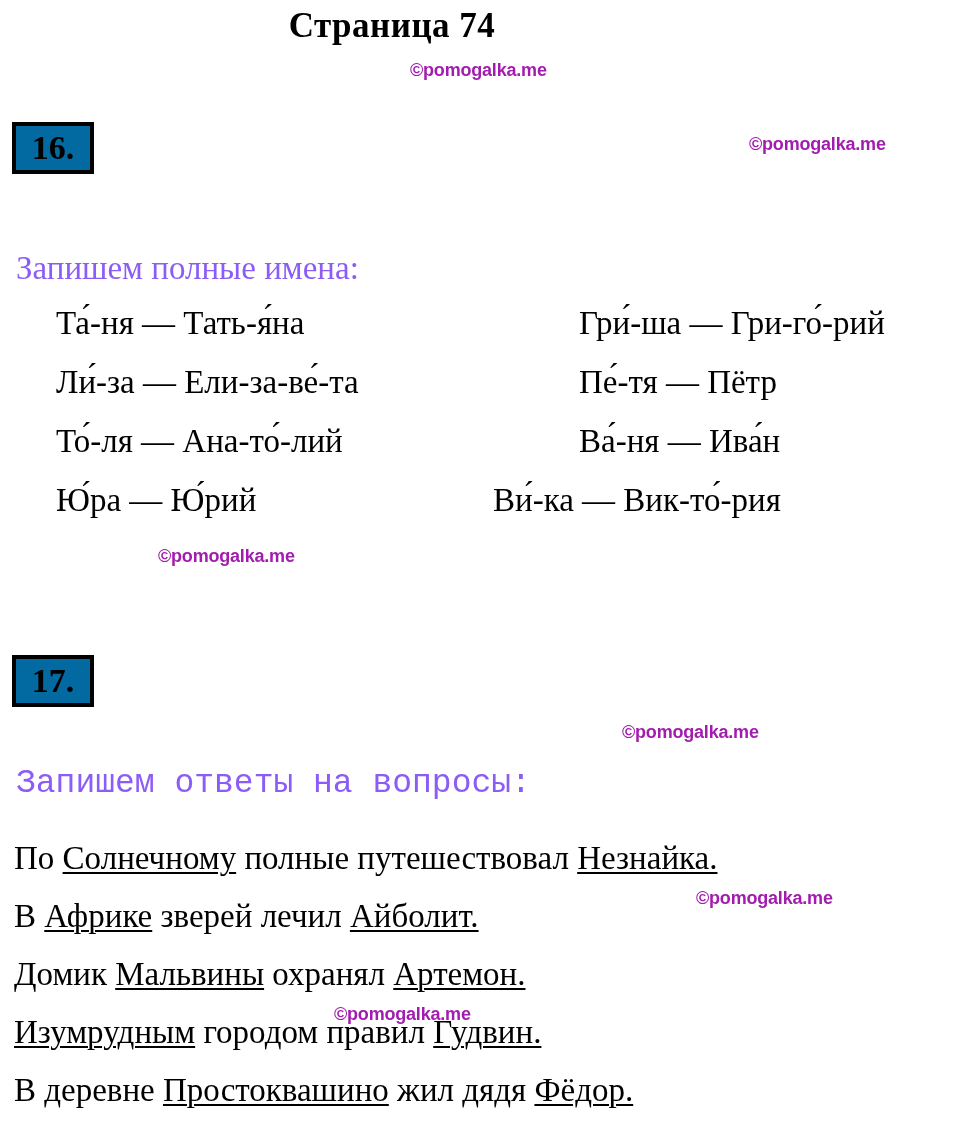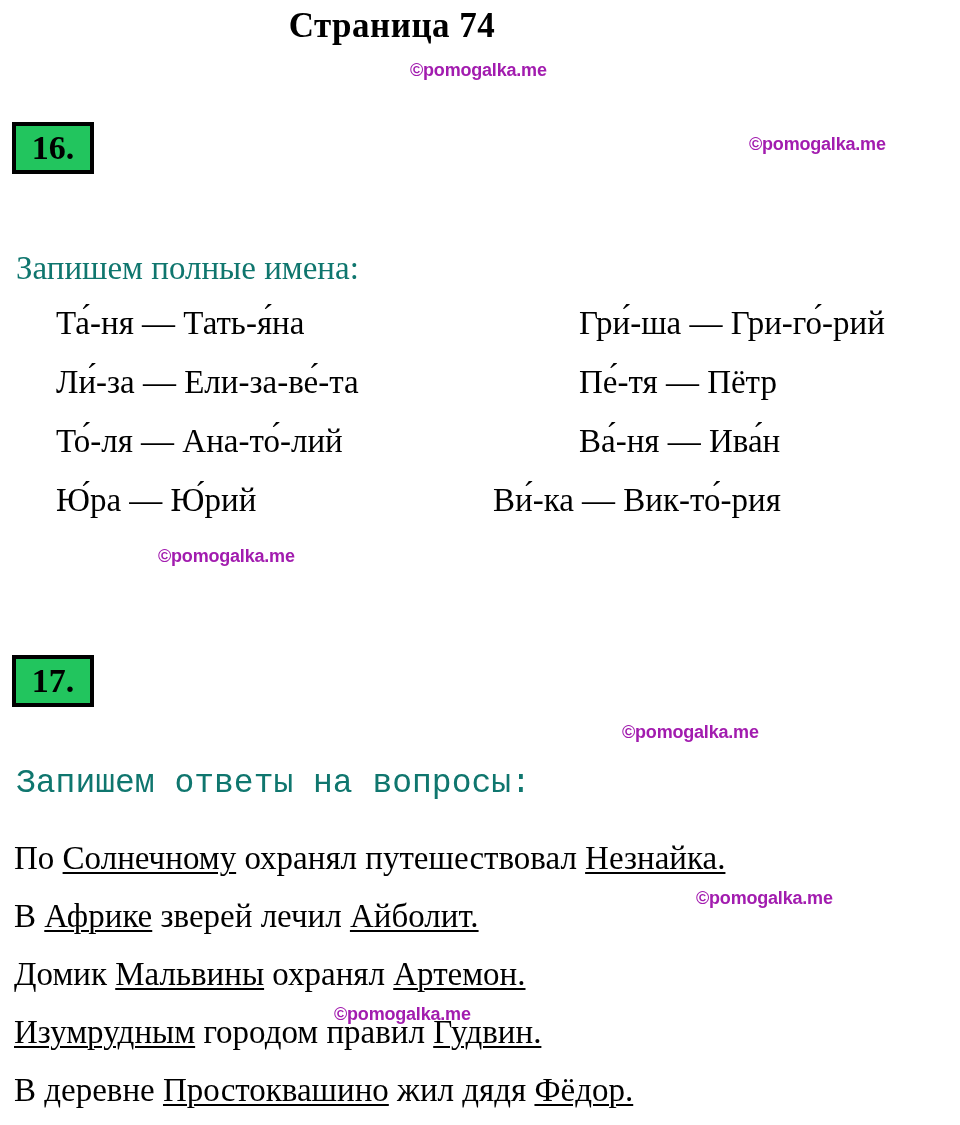--- a/index.html
+++ b/index.html
@@ -44,40 +44,40 @@
   .wm-ex16   { top: 134px;  left: 749px; }
   .wm-names  { top: 546px;  left: 158px; }
   .wm-ex17   { top: 722px;  left: 622px; }
   .wm-ans1   { top: 888px;  left: 696px; }
   .wm-ans2   { top: 1004px; left: 334px; }
 
   
   .ex-box {
     position: absolute;
     border: 4px solid #000000;
-    background: #22c55e;
+    background: #0369a1;
     box-sizing: border-box;
     font-family: "Liberation Serif", "DejaVu Serif", serif;
     font-weight: bold;
     font-size: 34px;
     line-height: 44px;
     text-align: center;
     padding: 0 6px;
   }
   .ex-16 { top: 122px; left: 12px; width: 82px; height: 52px; }
   .ex-17 { top: 655px; left: 12px; width: 82px; height: 52px; }
 
   
   .btext {
     position: absolute;
     font-family: "Liberation Serif", "DejaVu Serif", serif;
     font-size: 33px;
     line-height: 40px;
     white-space: nowrap;
-    color: #0f766e;
+    color: #8b5cf6;
   }
 
   .lead-16 { top: 248px; left: 16px; }
   .lead-17 { top: 764px; left: 16px; font-family: Liberation Mono, monospace; }
 
   
   .names-grid {
     position: absolute;
     top: 303px;
     left: 16px;
@@ -161,21 +161,21 @@
 
 <div class="wm wm-names">©pomogalka.me</div>
 
 <div class="ex-box ex-17">17.</div>
 <div class="wm wm-ex17">©pomogalka.me</div>
 
 <div class="btext lead-17">Запишем ответы на вопросы:</div>
 
 <div class="answers">
   <div class="answer-line">
-    <span>По </span><u>Солнечному</u><span> охранял путешествовал </span><u>Незнайка.</u><span></span>
+    <span>По </span><u>Солнечному</u><span> полные путешествовал </span><u>Незнайка.</u><span></span>
   </div>
   <div class="answer-line">
     <span>В </span><u>Африке</u><span> зверей лечил </span><u>Айболит.</u><span></span>
   </div>
   <div class="answer-line">
     <span>Домик </span><u>Мальвины</u><span> охранял </span><u>Артемон.</u><span></span>
   </div>
   <div class="answer-line">
     <span></span><u>Изумрудным</u><span> городом правил </span><u>Гудвин.</u><span></span>
   </div>

